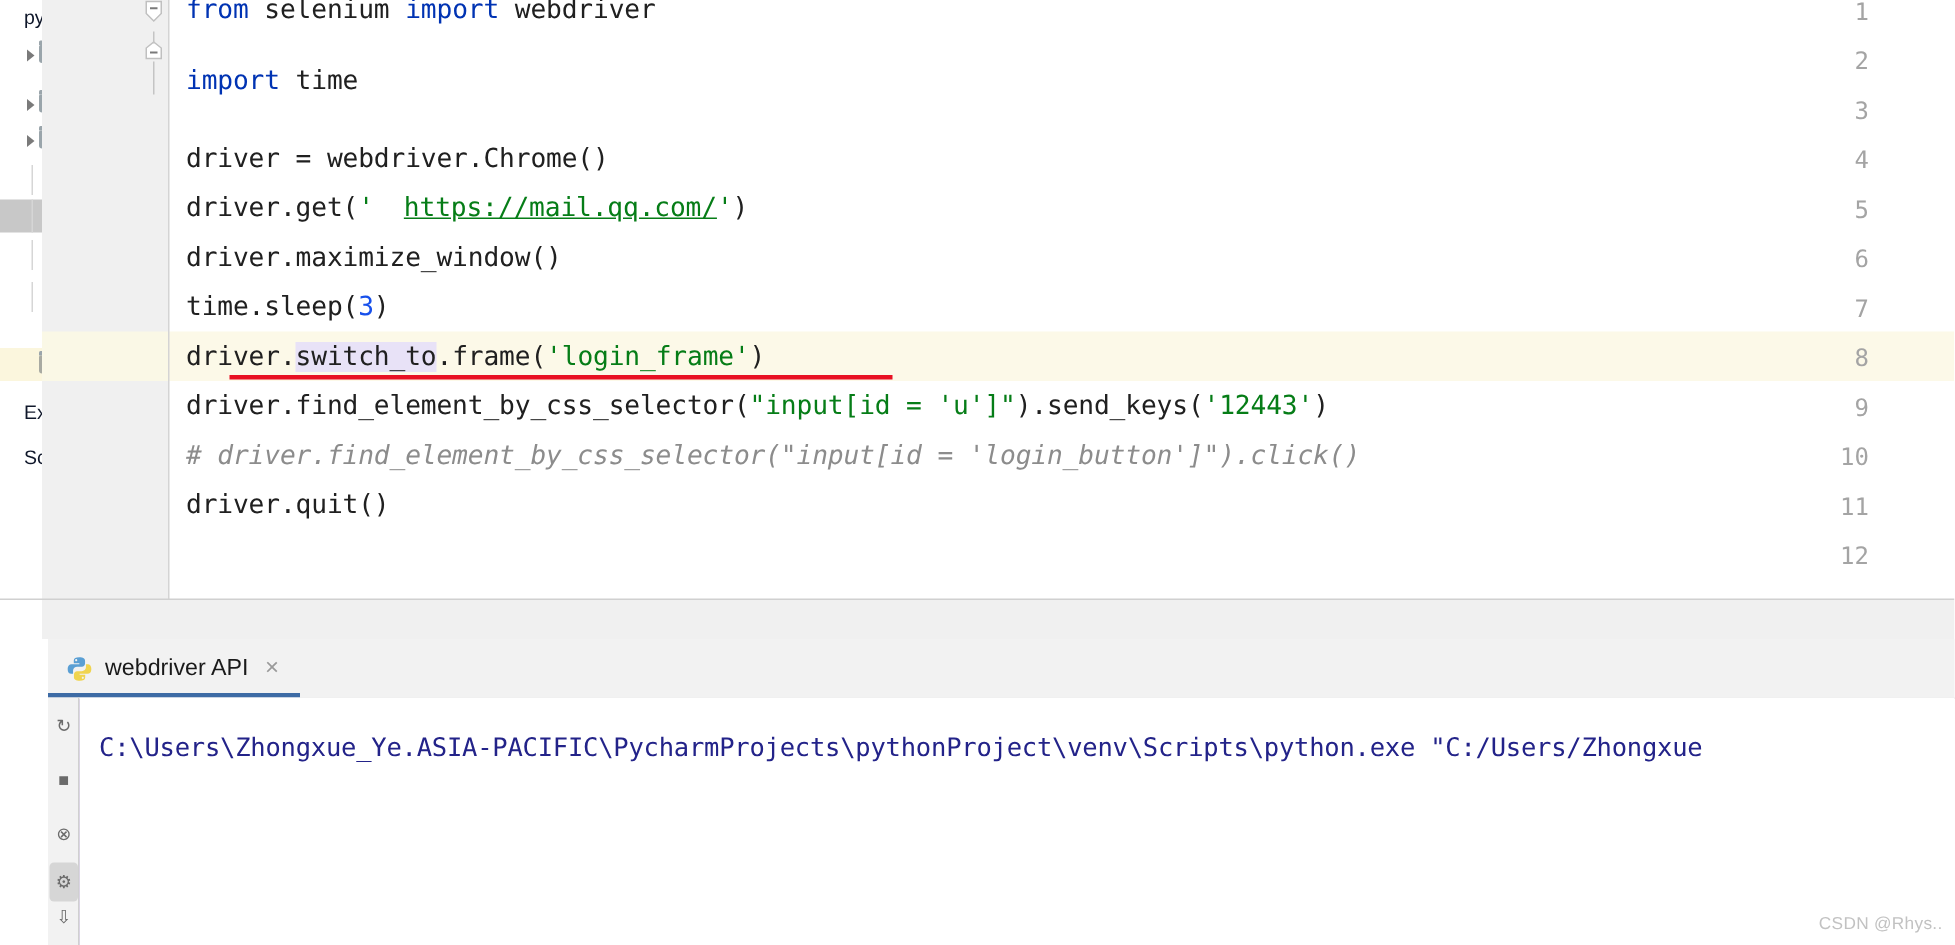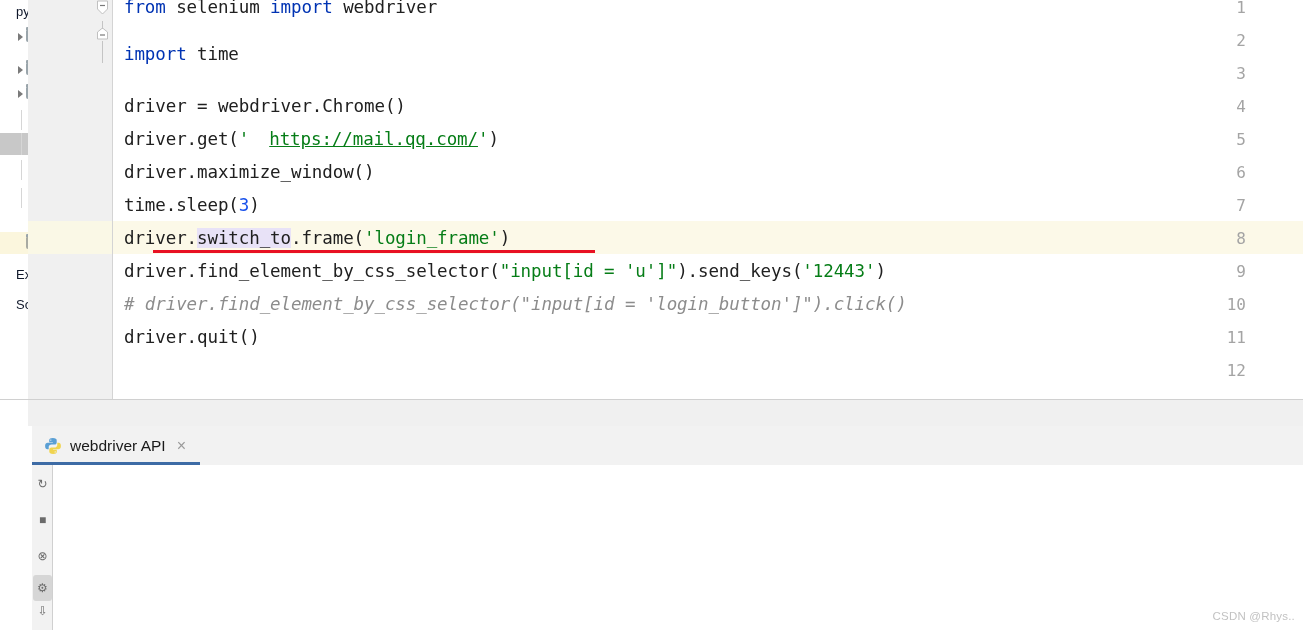--- a/index.html
+++ b/index.html
@@ -368,17 +368,18 @@
     <div id="console-tools">
       <div id="ctool-active"></div>
       <div class="ctool" style="top:12px;">↻</div>
       <div class="ctool" style="top:48px;">■</div>
       <div class="ctool" style="top:84px;">⊗</div>
       <div class="ctool" style="top:116px;">⚙</div>
       <div class="ctool" style="top:139px;">⇩</div>
     </div>
 
     <div id="console-body">
+      <div class="console-line" style="top:24px;">C:\Users\Zhongxue_Ye.ASIA-PACIFIC\PycharmProjects\pythonProject\venv\Scripts\python.exe "C:/Users/Zhongxue</div>
     </div>
   </div>
 
   <div id="watermark">CSDN @Rhys..</div>
 </div>
 
 </body></html>

